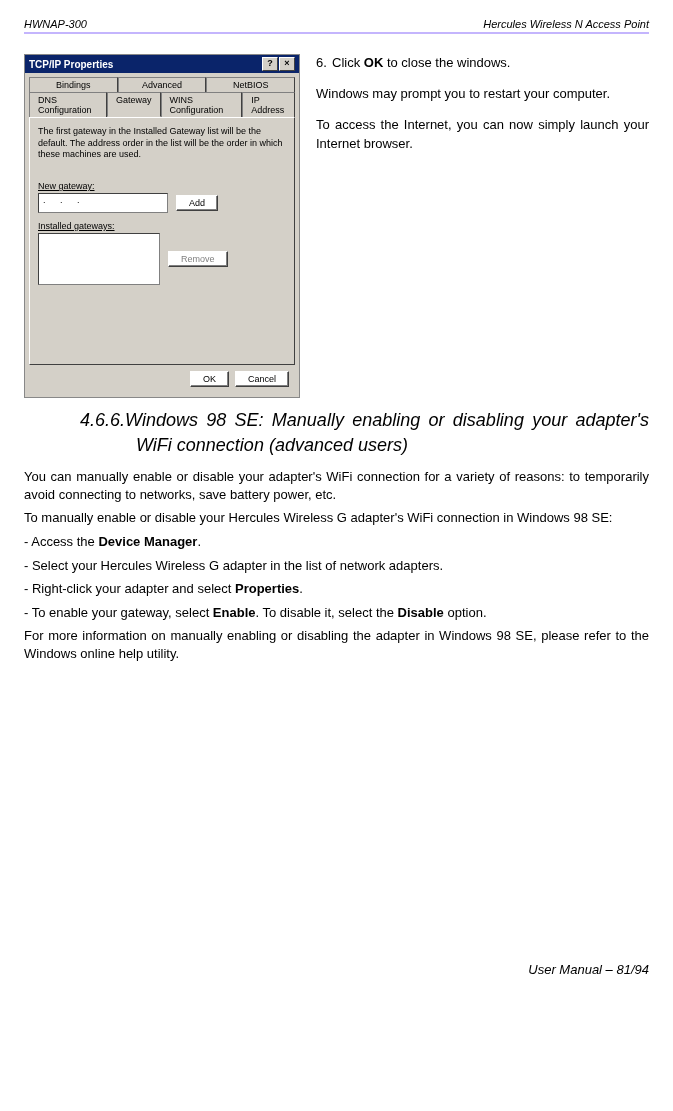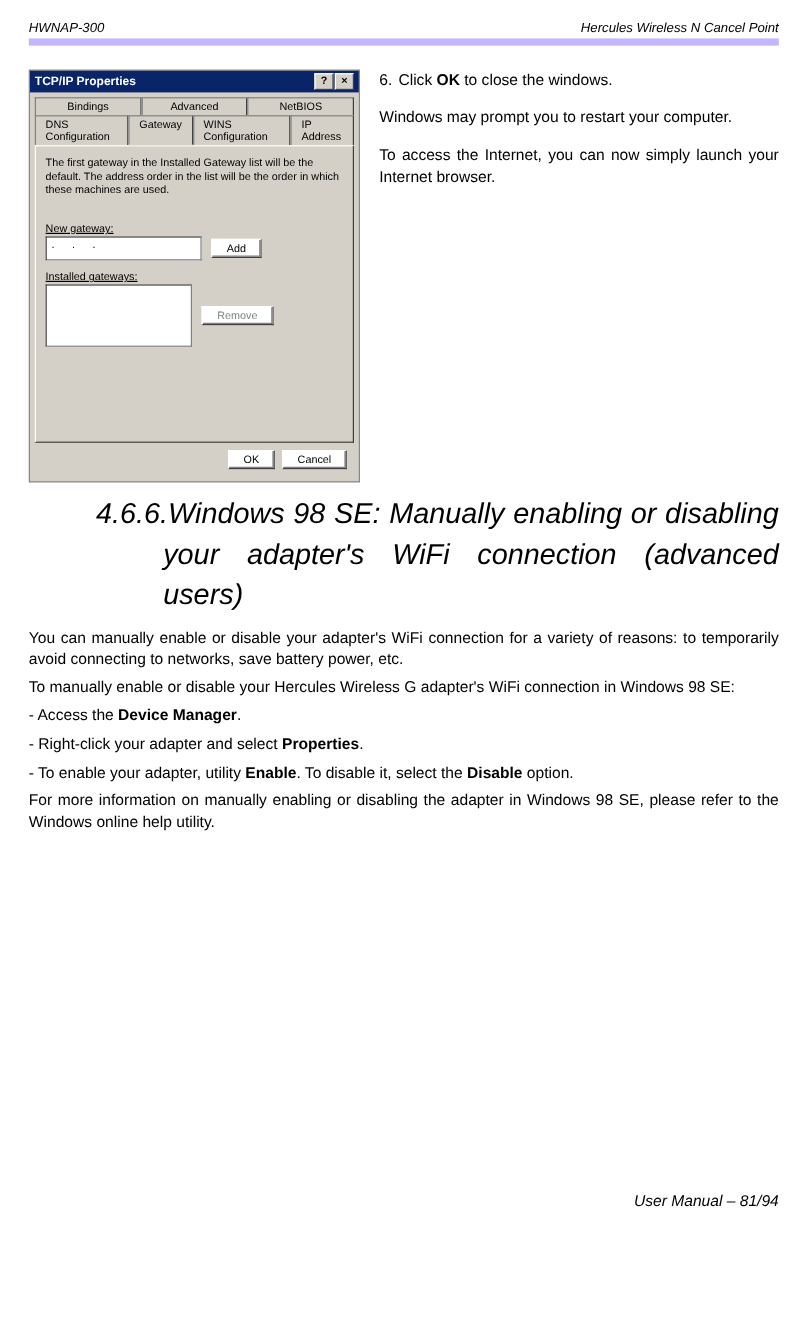--- a/index.html
+++ b/index.html
@@ -12,21 +12,21 @@
       background: #fff;
     }
     .page {
       padding: 18px 24px;
     }
     .header {
       display: flex;
       justify-content: space-between;
       font-style: italic;
       font-size: 11px;
-      border-bottom: 6px solid #c4b5fd;
+      border-bottom: 2px solid #c4b5fd;
       padding-bottom: 2px;
       margin-bottom: 20px;
     }
     .content-top {
       display: flex;
       gap: 16px;
       margin-bottom: 10px;
     }
     .dialog-image {
       flex: 0 0 274px;
@@ -163,21 +163,21 @@
       width: 16px;
       text-indent: 0;
     }
     .italic {
     }
     .bold {
       font-weight: bold;
     }
     .section-heading {
       font-style: italic;
-      font-size: 24px;
+      font-size: 18px;
       margin: 8px 0 10px 56px;
       text-indent: -56px;
       padding-left: 56px;
       line-height: 1.4;
       text-align: justify;
     }
     .body-text {
       font-size: 13px;
       line-height: 1.35;
       text-align: justify;
@@ -198,21 +198,21 @@
       gap: 8px;
       margin-bottom: 8px;
     }
   </style>
 </head>
 <body>
 
 <div class="page">
   <div class="header">
     <span>HWNAP-300</span>
-    <span>Hercules Wireless N Cancel Point</span>
+    <span>Hercules Wireless N Access Point</span>
   </div>
 
   <div class="content-top">
     <div class="dialog-image">
       <div class="dialog">
         <div class="dialog-titlebar">
           <span>TCP/IP Properties</span>
           <div class="titlebar-btns">
             <div class="titlebar-btn">?</div>
             <div class="titlebar-btn">×</div>
@@ -263,19 +263,20 @@
   </div>
 
   <div class="section-heading">
     <span>4.6.6.</span><span>Windows 98 SE:  Manually enabling or disabling your adapter's WiFi connection (advanced users)</span>
   </div>
 
   <div class="body-text">
     <p>You can manually enable or disable your adapter's WiFi connection for a variety of reasons: to temporarily avoid connecting to networks, save battery power, etc.</p>
     <p>To manually enable or disable your Hercules Wireless G adapter's WiFi connection in Windows 98 SE:</p>
     <p><span>- Access the </span><span class="bold">Device Manager</span><span>.</span></p>
+    <p>- Select your Hercules Wireless G adapter in the list of network adapters.</p>
     <p><span>- Right-click your adapter and select </span><span class="bold">Properties</span><span>.</span></p>
-    <p><span>- To enable your adapter, utility </span><span class="bold">Enable</span><span>.  To disable it, select the </span><span class="bold">Disable</span><span> option.</span></p>
+    <p><span>- To enable your gateway, select </span><span class="bold">Enable</span><span>.  To disable it, select the </span><span class="bold">Disable</span><span> option.</span></p>
     <p class="italic">For more information on manually enabling or disabling the adapter in Windows 98 SE, please refer to the Windows online help utility.</p>
   </div>
 
   <div class="footer">User Manual – 81/94</div>
 </div>
 
 </body></html>

